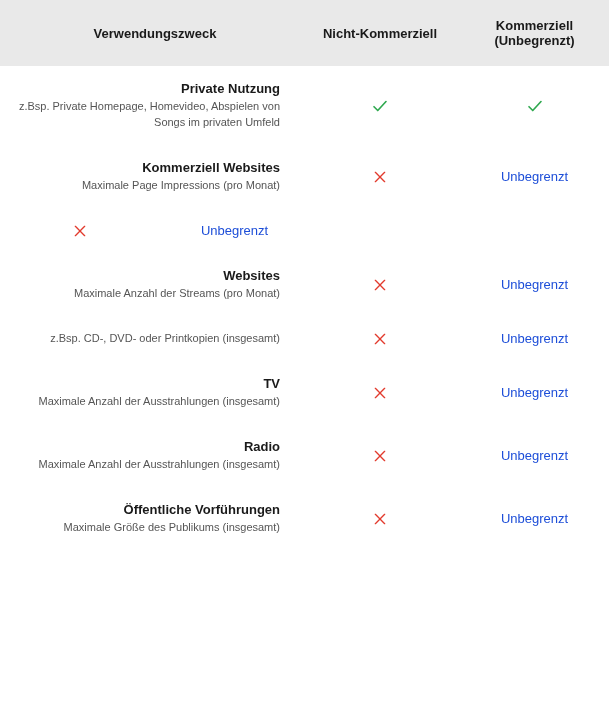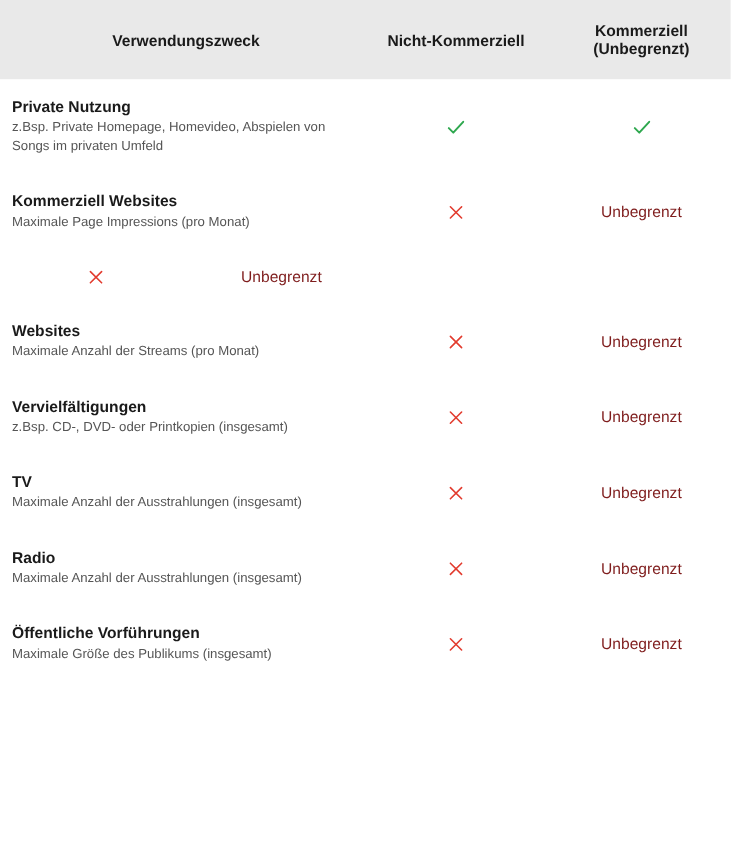--- a/index.html
+++ b/index.html
@@ -22,35 +22,35 @@
     text-align: center;
   }
   .col-purpose { width: 300px; padding-left: 18px; text-align: center; }
   .col-nc { width: 160px; }
   .col-kc { width: 149px; }
   .body-row {
     display: flex;
     align-items: center;
     padding: 14px 0;
   }
-  .purpose-cell { width: 300px; padding-left: 10px; padding-right: 20px; }
+  .purpose-cell { width: 300px; padding-left: 10px; padding-right: 20px; text-align: right; }
   .purpose-title {
     font-weight: 700;
     font-size: 13px;
     color: #1a1a1a;
     line-height: 1.4;
   }
   .purpose-sub {
     font-size: 11px;
     color: #555;
     line-height: 1.45;
     margin-top: 1px;
   }
   .value-cell-nc { width: 160px; text-align: center; font-size: 13px; color: #333; }
-  .value-cell-kc { width: 149px; text-align: center; font-size: 13px; color: #7f1d1d; }
+  .value-cell-kc { width: 149px; text-align: center; font-size: 13px; color: #1d4ed8; }
   svg { display: inline-block; vertical-align: middle; }
 </style>
 </head>
 <body>
 
 <div class="table">
   <div class="header-row">
     <div class="header-cell col-purpose">Verwendungszweck</div>
     <div class="header-cell col-nc">Nicht-Kommerziell</div>
     <div class="header-cell col-kc">Kommerziell (Unbegrenzt)</div>
@@ -92,21 +92,20 @@
           <div class="purpose-sub">Maximale Anzahl der Streams (pro Monat)</div>
         </div>
         <div class="value-cell-nc"><svg width="16" height="16" viewBox="0 0 24 24" fill="none" stroke="#e23b2e" stroke-width="2" stroke-linecap="round">
             <line x1="5" y1="5" x2="19" y2="19"></line>
             <line x1="19" y1="5" x2="5" y2="19"></line>
           </svg></div>
         <div class="value-cell-kc"><span>Unbegrenzt</span></div>
       </div>
       <div class="body-row">
         <div class="purpose-cell">
-          <div class="purpose-title">Vervielfältigungen</div>
           <div class="purpose-sub">z.Bsp. CD-, DVD- oder Printkopien (insgesamt)</div>
         </div>
         <div class="value-cell-nc"><svg width="16" height="16" viewBox="0 0 24 24" fill="none" stroke="#e23b2e" stroke-width="2" stroke-linecap="round">
             <line x1="5" y1="5" x2="19" y2="19"></line>
             <line x1="19" y1="5" x2="5" y2="19"></line>
           </svg></div>
         <div class="value-cell-kc"><span>Unbegrenzt</span></div>
       </div>
       <div class="body-row">
         <div class="purpose-cell">

